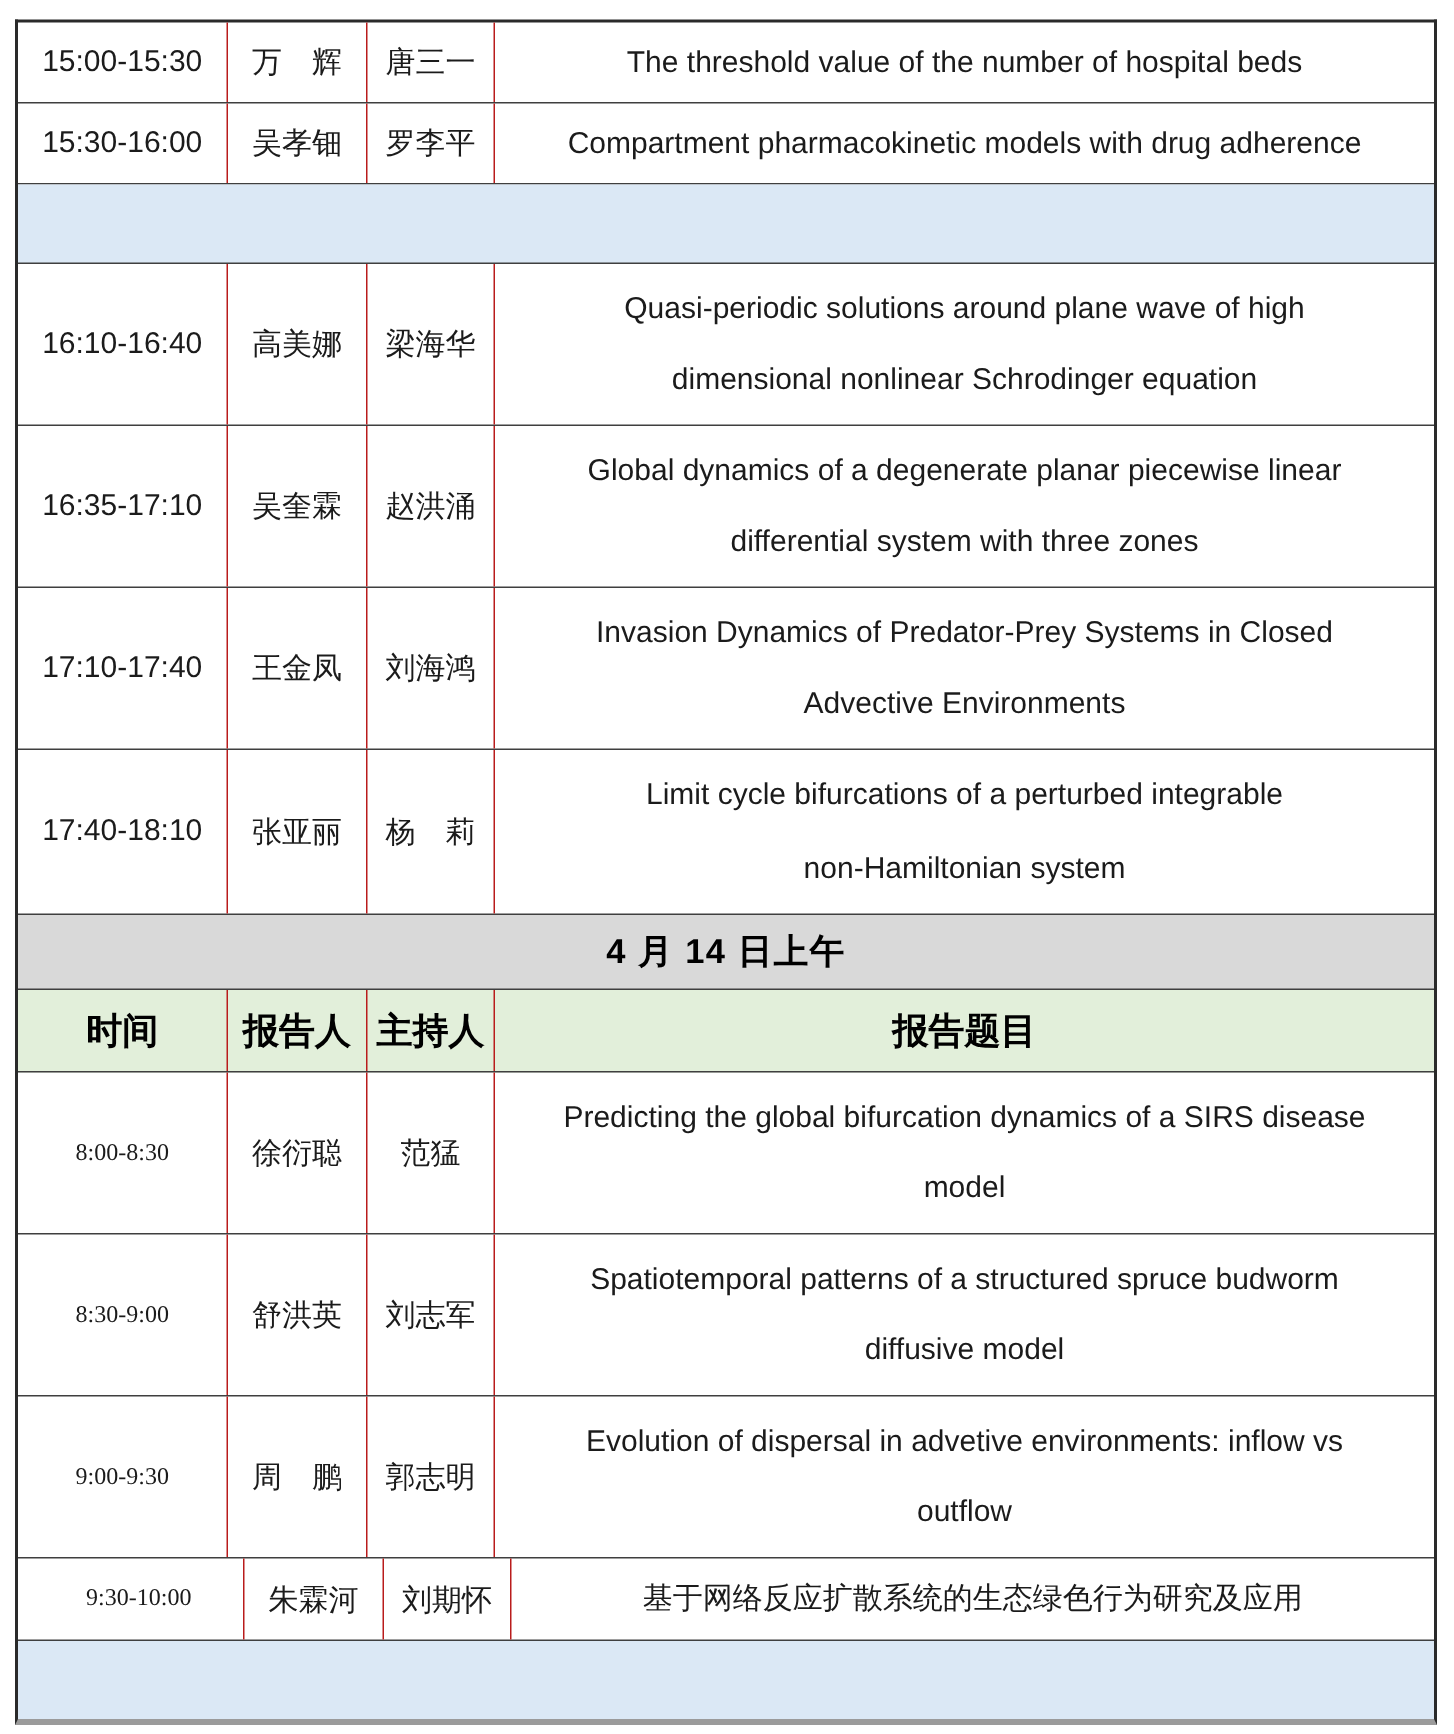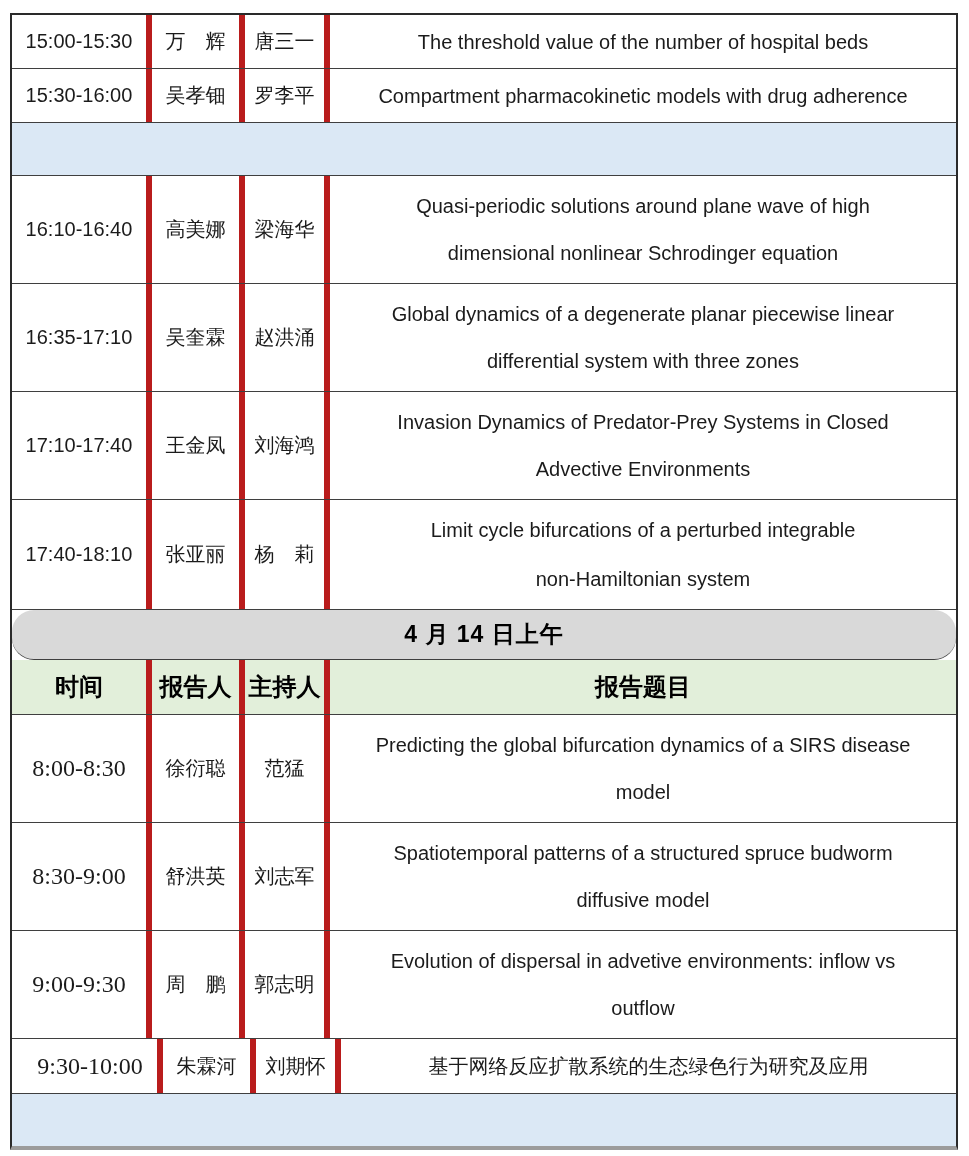--- a/index.html
+++ b/index.html
@@ -17,48 +17,48 @@
     background:#ffffff;
   }
   .row{
     display:grid;
     grid-template-columns:140px 93px 85px 1fr;
     border-bottom:1px solid #3f3f3f;
     box-sizing:border-box;
   }
   .row:last-child{border-bottom:none;}
   .cell{
-    border-right:6px solid #b91c1c;
+    border-right:1px solid #b91c1c;
     display:flex;align-items:center;justify-content:center;
     text-align:center;
     font-size:20px;
     box-sizing:border-box;
     overflow:hidden;
   }
   .cell:last-child{border-right:none;text-align:right;}
   .h-single{height:54px;}
   .h-single2{height:55px;padding-left:11px;}
   .h-double{height:108px;}
   .h-double2{height:110px;}
   .band-blue{height:53px;background:#dbe8f5;}
   .band-blue2{height:52px;background:#dbe8f5;}
-  .band-gray{height:50px;background:#d9d9d9;border-radius:22px;}
+  .band-gray{height:50px;background:#d9d9d9;}
   .band-cell{
     grid-column:1 / -1;
     display:flex;align-items:center;justify-content:center;
   }
   .section-title{
     font-size:23px;font-weight:bold;color:#000;
     letter-spacing:1px;
   }
   .header-row{background:#e2efda;height:55px;}
   .header-row .cell{font-weight:bold;font-size:24px;color:#000;}
   .title-cell{flex-direction:column;justify-content:space-around;padding:6px 10px;}
   .title-line{line-height:1.3;}
-  .serif-time{font-family:"Liberation Serif","DejaVu Serif",serif;font-size:24px;}
+  .serif-time{font-family:"Liberation Serif","DejaVu Serif",serif;font-size:16px;}
   .name{white-space:pre;}
 </style>
 </head>
 <body>
 
 <div class="schedule">
 
   <div class="row h-single">
     <div class="cell">15:00-15:30</div>
     <div class="cell name">万　辉</div>

